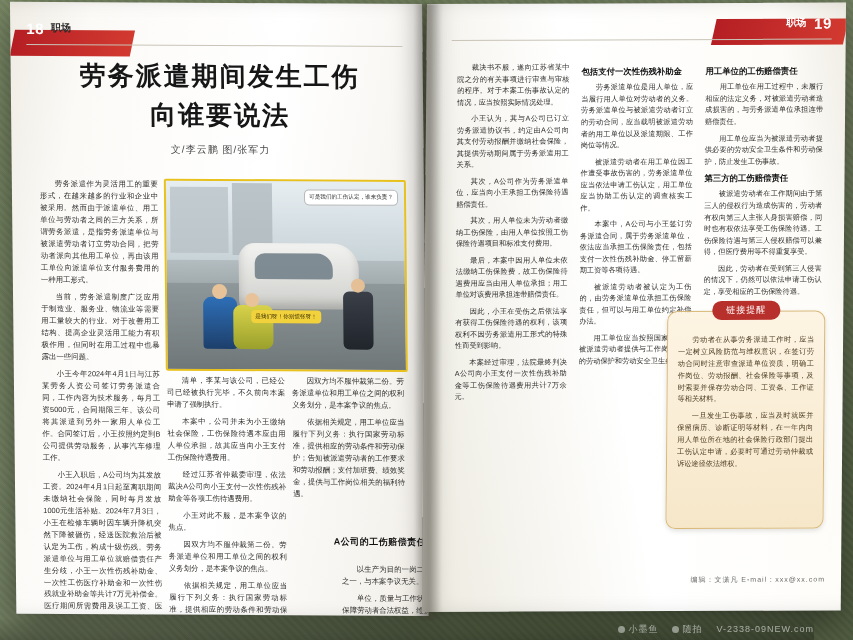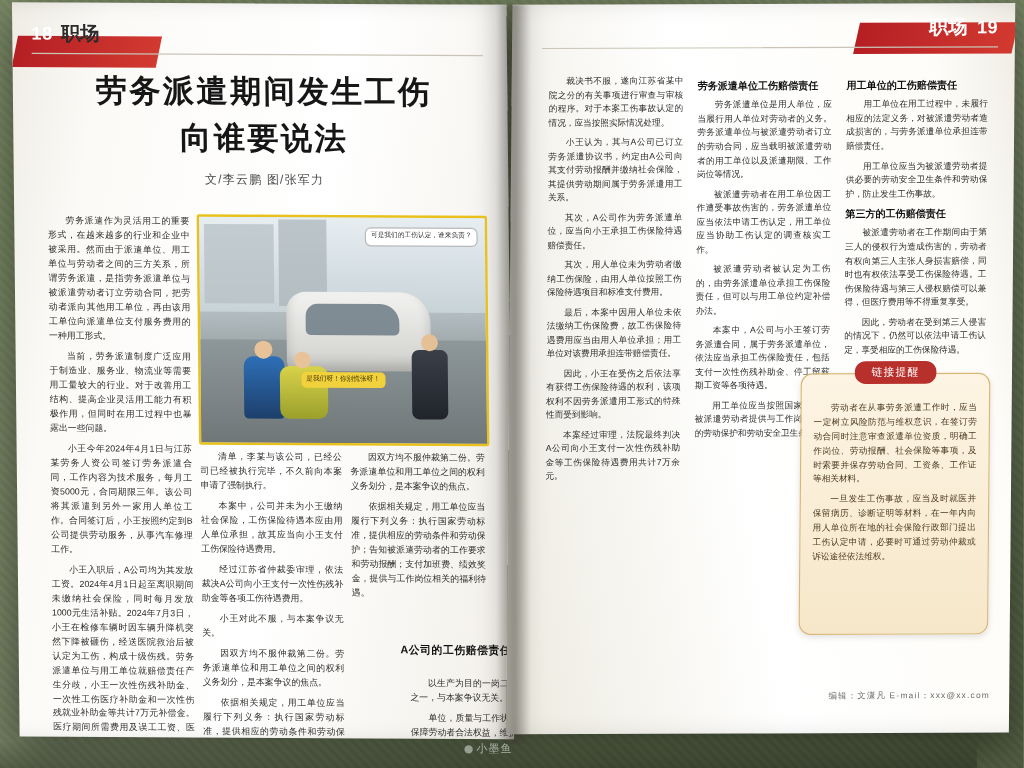--- a/index.html
+++ b/index.html
@@ -62,21 +62,21 @@
     position:absolute;top:0;height:26px;
     background:linear-gradient(90deg,#b51f24,#d23a30);
   }
   .band-left{left:-14px;top:12px;width:120px;transform:skewX(-12deg);}
   .band-right{right:-14px;top:6px;width:132px;transform:skewX(-12deg);}
   .rh-num{
     color:#fff;font-weight:700;font-size:15px;letter-spacing:.5px;
     position:relative;z-index:2;
   }
   .rh-txt{
-    position:relative;z-index:2;color:#2b2b2b;font-size:16px;font-weight:700;margin-left:7px;
+    position:relative;z-index:2;color:#2b2b2b;font-size:10px;font-weight:700;margin-left:7px;
   }
   .rh-right .rh-txt{color:#fff;margin-left:0;margin-right:8px;}
   .hairline{
     position:absolute;height:1px;background:#c9c4b7;
   }
 
   
   .title{
     position:absolute;left:34px;top:54px;width:350px;
     text-align:center;color:#161616;
@@ -152,24 +152,23 @@
   .tipbody{font-size:7.2px;line-height:1.65;color:#4a3a20;text-align:justify;}
   .tipbody p{margin:0 0 5px;text-indent:2em;}
 
   .credit{
     position:absolute;right:16px;bottom:26px;font-size:7px;color:#6b6b6b;letter-spacing:1px;
   }
 
   
   .watermark{
     position:absolute;left:0;bottom:0;width:814px;height:22px;
-    display:flex;align-items:center;justify-content:space-between;gap:14px;
+    display:flex;align-items:center;justify-content:flex-end;gap:14px;
     color:rgba(255,255,255,.55);font-size:9px;letter-spacing:1px;
     background:linear-gradient(180deg, rgba(0,0,0,0), rgba(0,0,0,.25));
-    flex-direction:column;
   }
   .wm-item{display:flex;align-items:center;gap:3px;}
   .wm-dot{width:7px;height:7px;border-radius:50%;background:rgba(255,255,255,.45);display:inline-block;}
 
   .blurline{filter:blur(.35px);}
 </style>
 </head>
 <body>
 
 <div class="scene">
@@ -210,21 +209,21 @@
         <div class="ph-person p2"></div>
         <div class="ph-person p3"></div>
         <div class="bubble">可是我们的工伤认定，谁来负责？</div>
         <div class="bubble2">是我们呀！你别慌张呀！</div>
       </div>
 
       <div class="col lc2">
         <p>清单，李某与该公司，已经公司已经被执行完毕，不久前向本案申请了强制执行。</p>
         <p>本案中，公司并未为小王缴纳社会保险，工伤保险待遇本应由用人单位承担，故其应当向小王支付工伤保险待遇费用。</p>
         <p>经过江苏省仲裁委审理，依法裁决A公司向小王支付一次性伤残补助金等各项工伤待遇费用。</p>
-        <p>小王对此不服，与本案争议无关。</p>
+        <p>小王对此不服，是本案争议的焦点。</p>
         <p>因双方均不服仲裁第二份。劳务派遣单位和用工单位之间的权利义务划分，是本案争议的焦点。</p>
         <p>依据相关规定，用工单位应当履行下列义务：执行国家劳动标准，提供相应的劳动条件和劳动保护；告知被派遣劳动者的工作要求和劳动报酬；支付加班费、绩效奖金，提供与工作岗位相关的福利待遇。</p>
       </div>
 
       <div class="sub-l" style="left:278px;top:532px;width:112px;margin-left:40px;">A公司的工伤赔偿责任</div>
 
       <div class="col lc3" style="top:372px;height:150px;overflow:hidden;">
         <p>因双方均不服仲裁第二份。劳务派遣单位和用工单位之间的权利义务划分，是本案争议的焦点。</p>
         <p>依据相关规定，用工单位应当履行下列义务：执行国家劳动标准，提供相应的劳动条件和劳动保护；告知被派遣劳动者的工作要求和劳动报酬；支付加班费、绩效奖金，提供与工作岗位相关的福利待遇。</p>
       </div>
@@ -247,25 +246,25 @@
         <p>裁决书不服，遂向江苏省某中院之分的有关事项进行审查与审核的程序。对于本案工伤事故认定的情况，应当按照实际情况处理。</p>
         <p>小王认为，其与A公司已订立劳务派遣协议书，约定由A公司向其支付劳动报酬并缴纳社会保险，其提供劳动期间属于劳务派遣用工关系。</p>
         <p>其次，A公司作为劳务派遣单位，应当向小王承担工伤保险待遇赔偿责任。</p>
         <p>其次，用人单位未为劳动者缴纳工伤保险，由用人单位按照工伤保险待遇项目和标准支付费用。</p>
         <p>最后，本案中因用人单位未依法缴纳工伤保险费，故工伤保险待遇费用应当由用人单位承担；用工单位对该费用承担连带赔偿责任。</p>
         <p>因此，小王在受伤之后依法享有获得工伤保险待遇的权利，该项权利不因劳务派遣用工形式的特殊性而受到影响。</p>
         <p>本案经过审理，法院最终判决A公司向小王支付一次性伤残补助金等工伤保险待遇费用共计7万余元。</p>
       </div>
 
       <div class="rcol" style="left:155px;top:58px;width:112px;">
-        <span class="sub-r">劳务派遣单位工伤赔偿责任</span>
+        <span class="sub-r">包括支付一次性伤残补助金</span>
         <p>劳务派遣单位是用人单位，应当履行用人单位对劳动者的义务。劳务派遣单位与被派遣劳动者订立的劳动合同，应当载明被派遣劳动者的用工单位以及派遣期限、工作岗位等情况。</p>
         <p>被派遣劳动者在用工单位因工作遭受事故伤害的，劳务派遣单位应当依法申请工伤认定，用工单位应当协助工伤认定的调查核实工作。</p>
+        <p>本案中，A公司与小王签订劳务派遣合同，属于劳务派遣单位，依法应当承担工伤保险责任，包括支付一次性伤残补助金、停工留薪期工资等各项待遇。</p>
         <p>被派遣劳动者被认定为工伤的，由劳务派遣单位承担工伤保险责任，但可以与用工单位约定补偿办法。</p>
-        <p>本案中，A公司与小王签订劳务派遣合同，属于劳务派遣单位，依法应当承担工伤保险责任，包括支付一次性伤残补助金、停工留薪期工资等各项待遇。</p>
         <p>用工单位应当按照国家规定为被派遣劳动者提供与工作岗位相关的劳动保护和劳动安全卫生条件。</p>
       </div>
 
       <div class="rcol" style="left:279px;top:58px;width:118px;">
         <span class="sub-r">用工单位的工伤赔偿责任</span>
         <p>用工单位在用工过程中，未履行相应的法定义务，对被派遣劳动者造成损害的，与劳务派遣单位承担连带赔偿责任。</p>
         <p>用工单位应当为被派遣劳动者提供必要的劳动安全卫生条件和劳动保护，防止发生工伤事故。</p>
         <span class="sub-r">第三方的工伤赔偿责任</span>
         <p>被派遣劳动者在工作期间由于第三人的侵权行为造成伤害的，劳动者有权向第三人主张人身损害赔偿，同时也有权依法享受工伤保险待遇。工伤保险待遇与第三人侵权赔偿可以兼得，但医疗费用等不得重复享受。</p>
         <p>因此，劳动者在受到第三人侵害的情况下，仍然可以依法申请工伤认定，享受相应的工伤保险待遇。</p>

